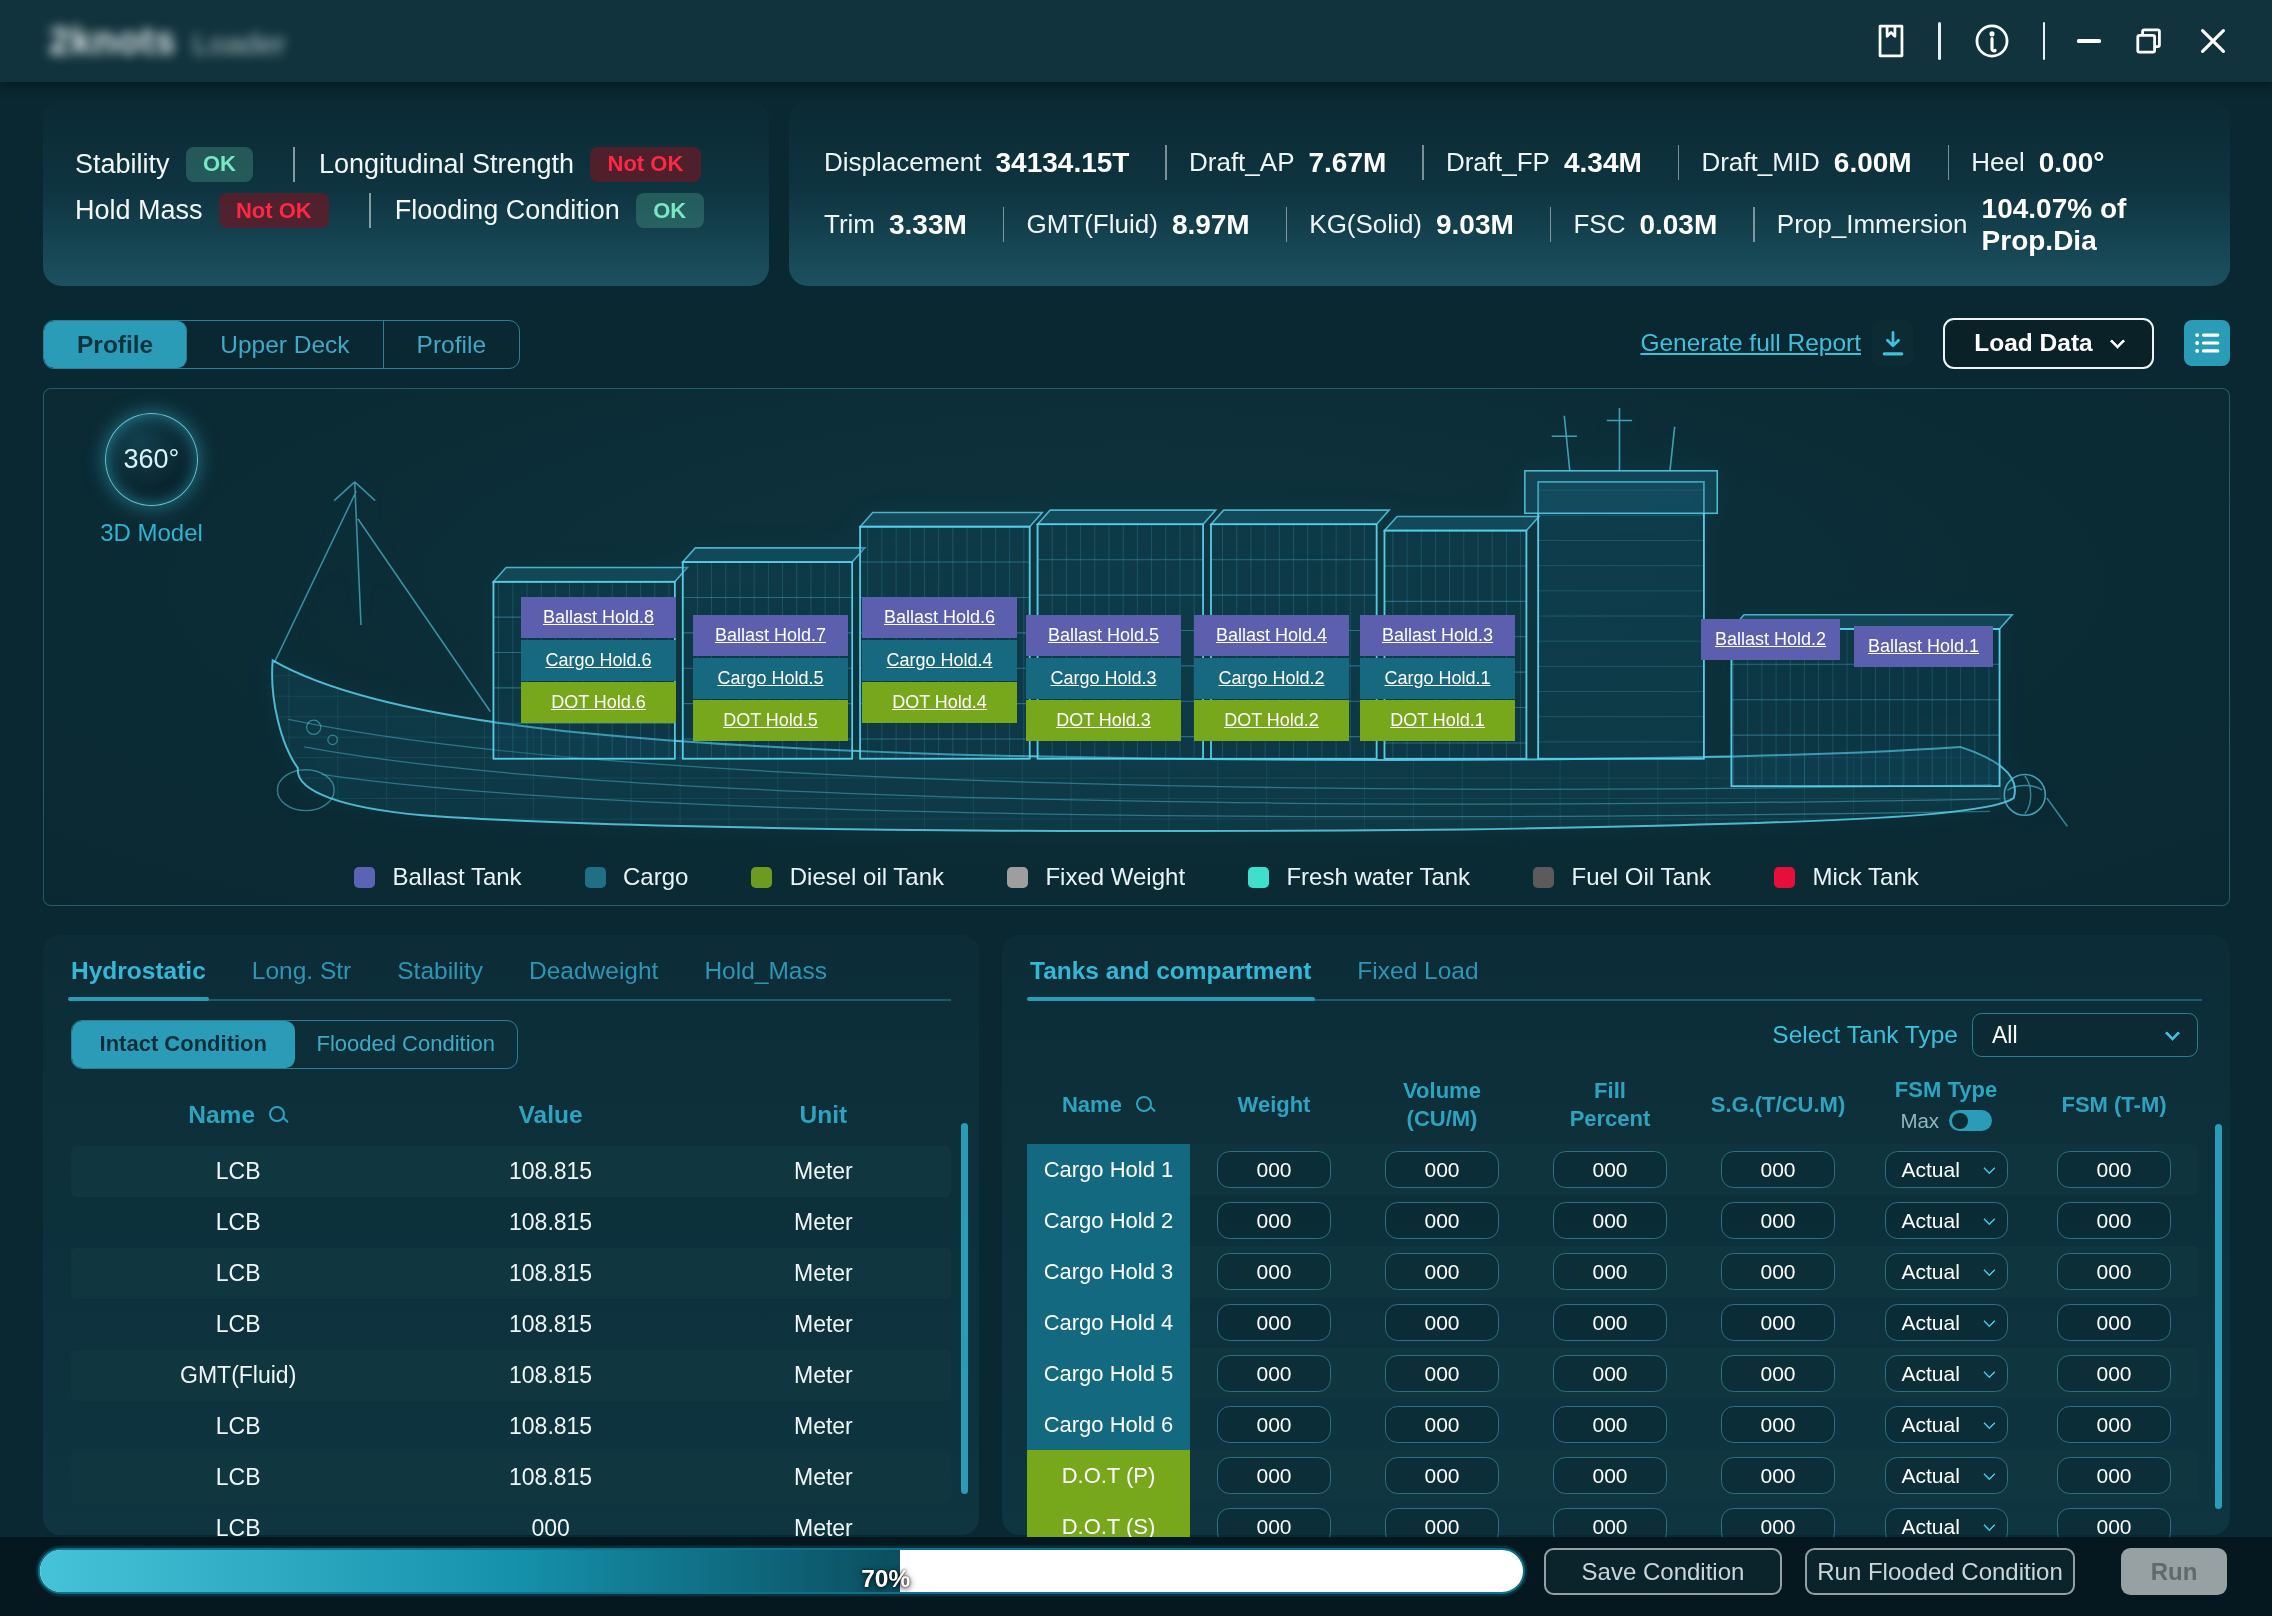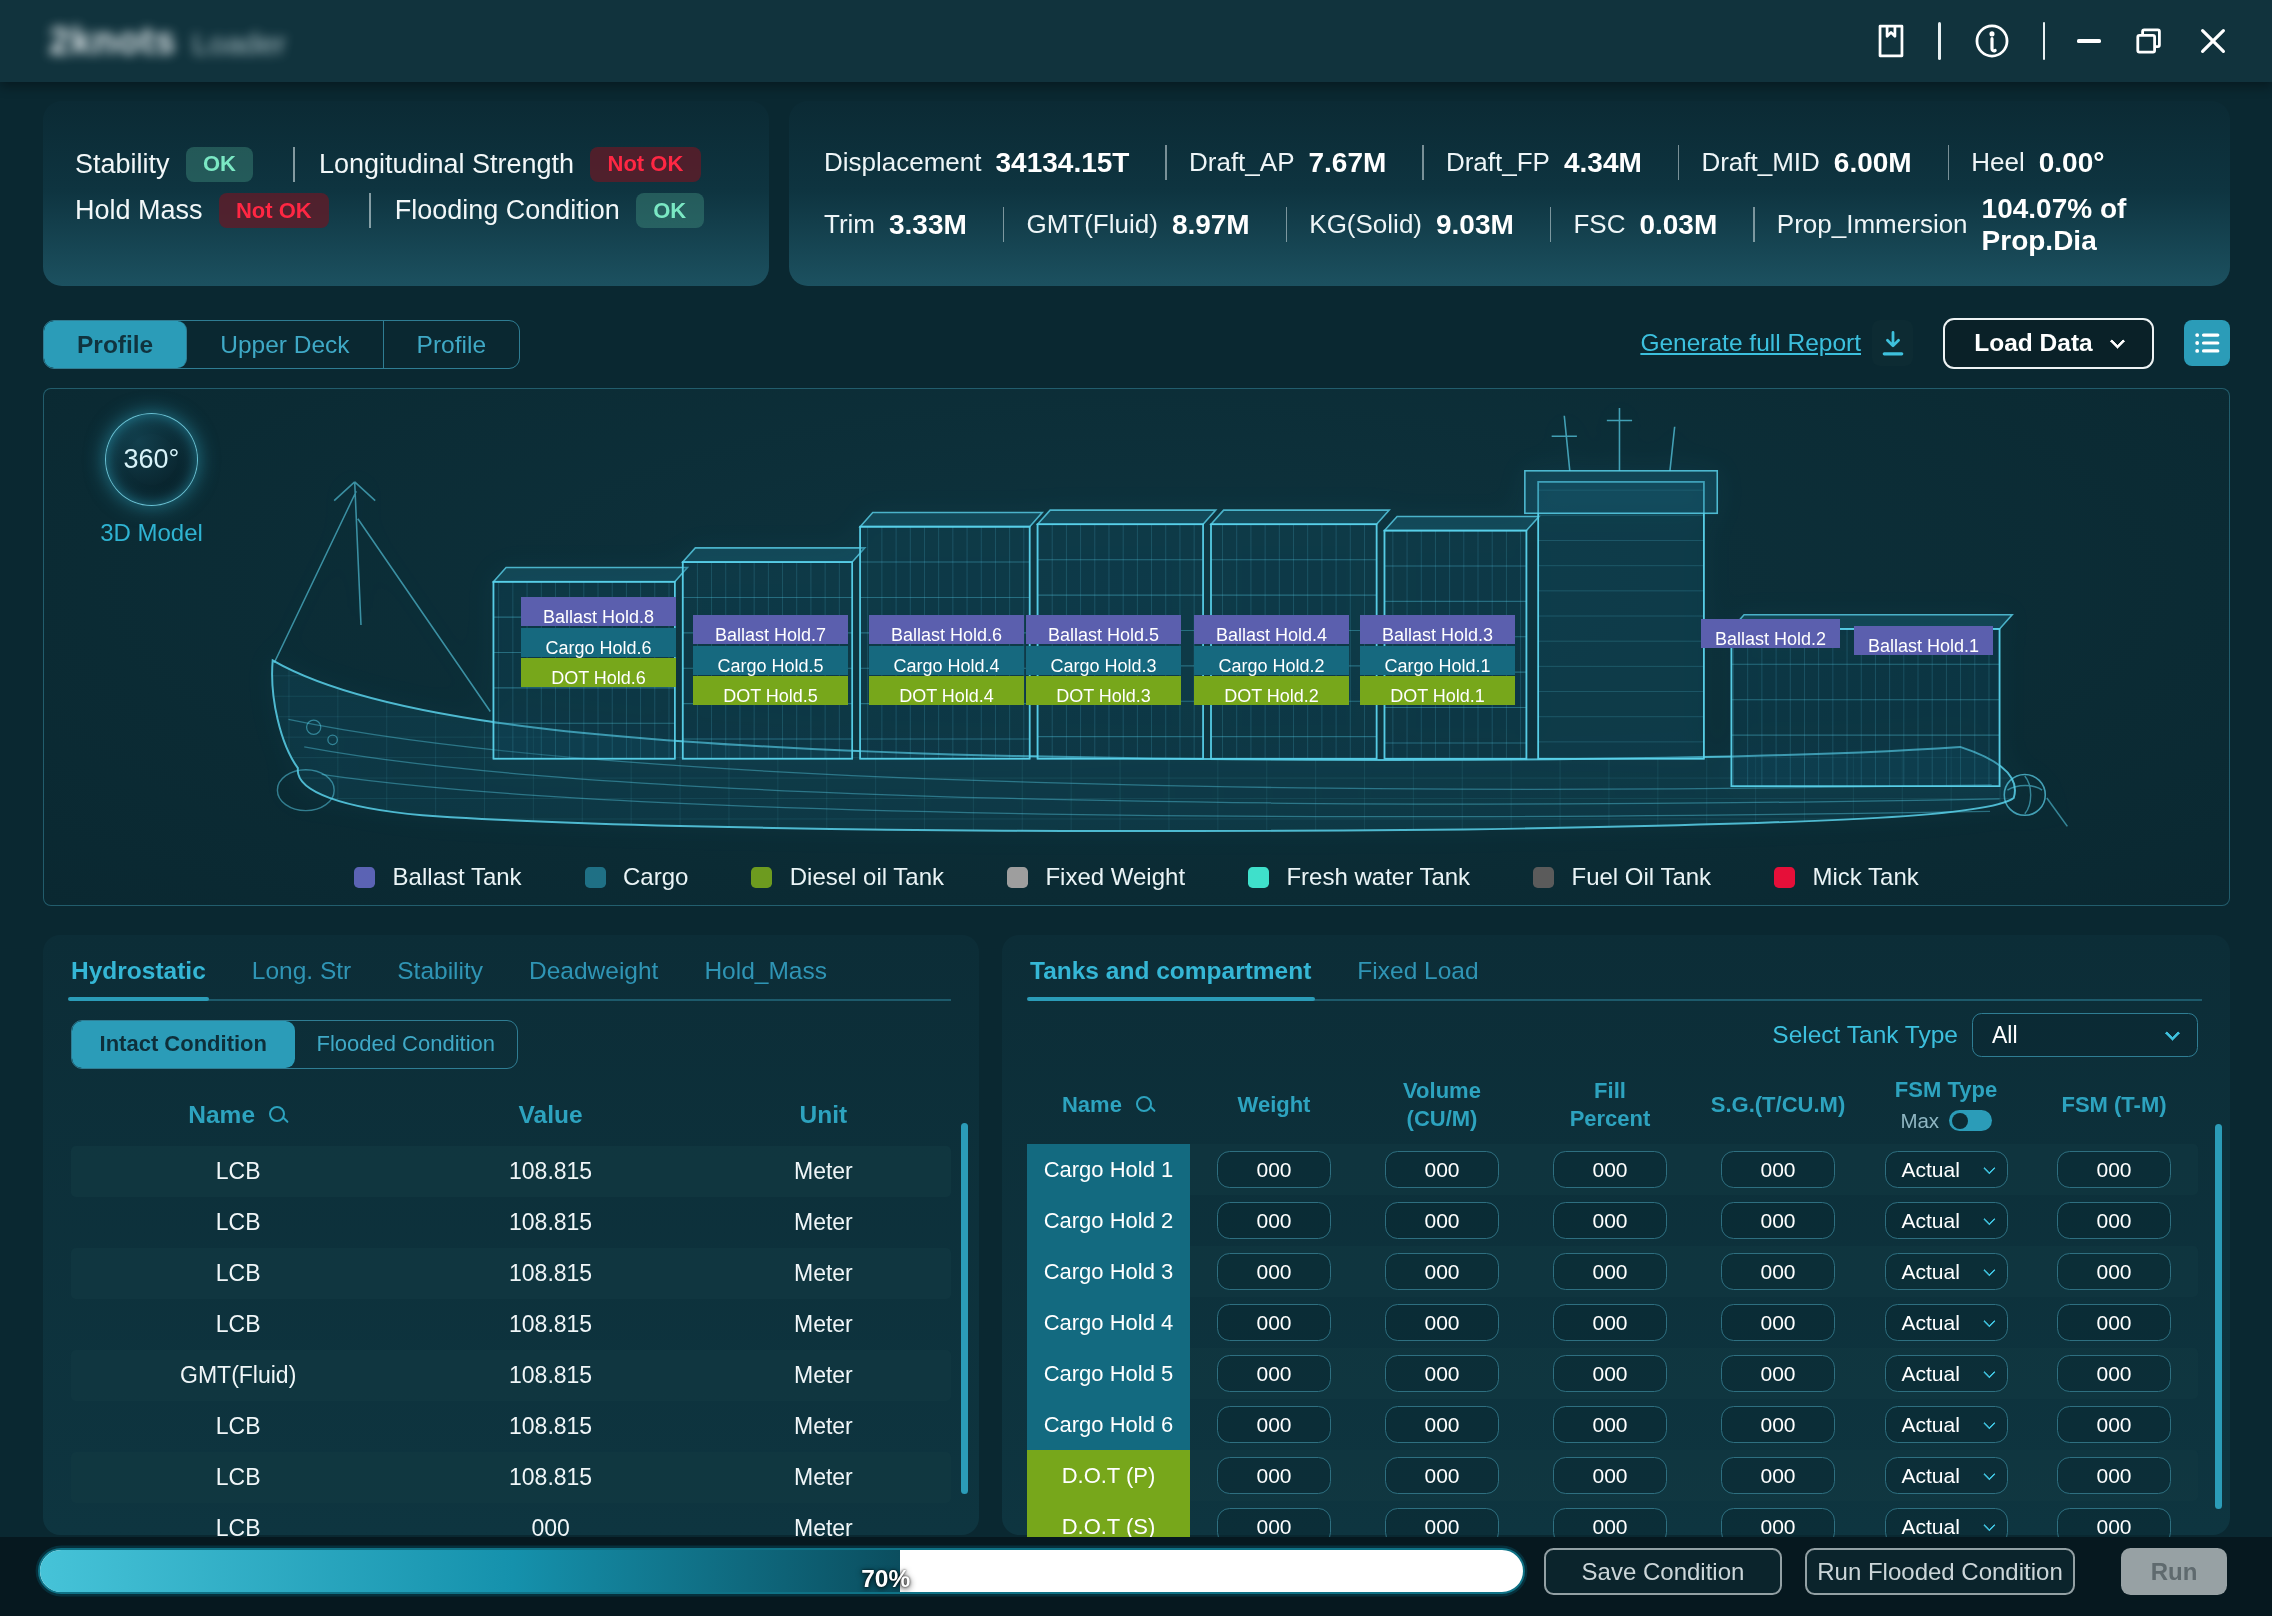--- a/index.html
+++ b/index.html
@@ -64,25 +64,25 @@
             background:radial-gradient(circle at 36% 30%, #123f4d 0%, #071e26 75%);
             border:1.6px solid rgba(120,220,240,.85);
             box-shadow:0 0 20.5px rgba(57,197,230,.5), inset 0 0 16px rgba(57,197,230,.55);
             display:flex; align-items:center; justify-content:center; color:#d8f3f9; font-size:27px; cursor:pointer; }
   .sphere-caption { margin-top:12.6px; color:#2fb3d2; font-size:24px; }
   .squiggle { position:absolute; left:-30px; top:22px; z-index:-1; opacity:.55; }
 
   .hold-layer div.hold-group { position:absolute; width:155px; display:flex; flex-direction:column; gap:1.6px; }
   .hold-layer div:nth-of-type(1) { left:477px;  top:208px; }
   .hold-layer div:nth-of-type(2) { left:649px;  top:226px; }
-  .hold-layer div:nth-of-type(3) { left:818px; top:226px;margin-left:7px; }
+  .hold-layer div:nth-of-type(3) { left:818px; top:208px; }
   .hold-layer div:nth-of-type(4) { left:982px; top:226px; }
   .hold-layer div:nth-of-type(5) { left:1150px; top:226px; }
   .hold-layer div:nth-of-type(6) { left:1316px; top:226px; }
-  .hold-label { height:29px; line-height:41px; text-align:center; font-size:18px; color:#fff; }
+  .hold-label { height:41px; line-height:41px; text-align:center; font-size:18px; color:#fff;text-decoration:underline; }
   .hl-ballast { background:#5b5fae; }
   .hl-cargo   { background:#16697f; }
   .hl-dot     { background:#77a71b; }
   .single-layer div.single-hold { position:absolute; width:139px; }
   .single-layer div:nth-of-type(1) { left:1657px; top:230px; }
   .single-layer div:nth-of-type(2) { left:1810px; top:237px; }
 
   .legend { position:absolute; left:0; right:0; bottom:14px; display:flex; justify-content:center; gap:63px; }
   .legend-item { display:flex; align-items:center; gap:17.4px; }
   .legend-swatch { width:21px; height:21px; border-radius:4.7px; }

